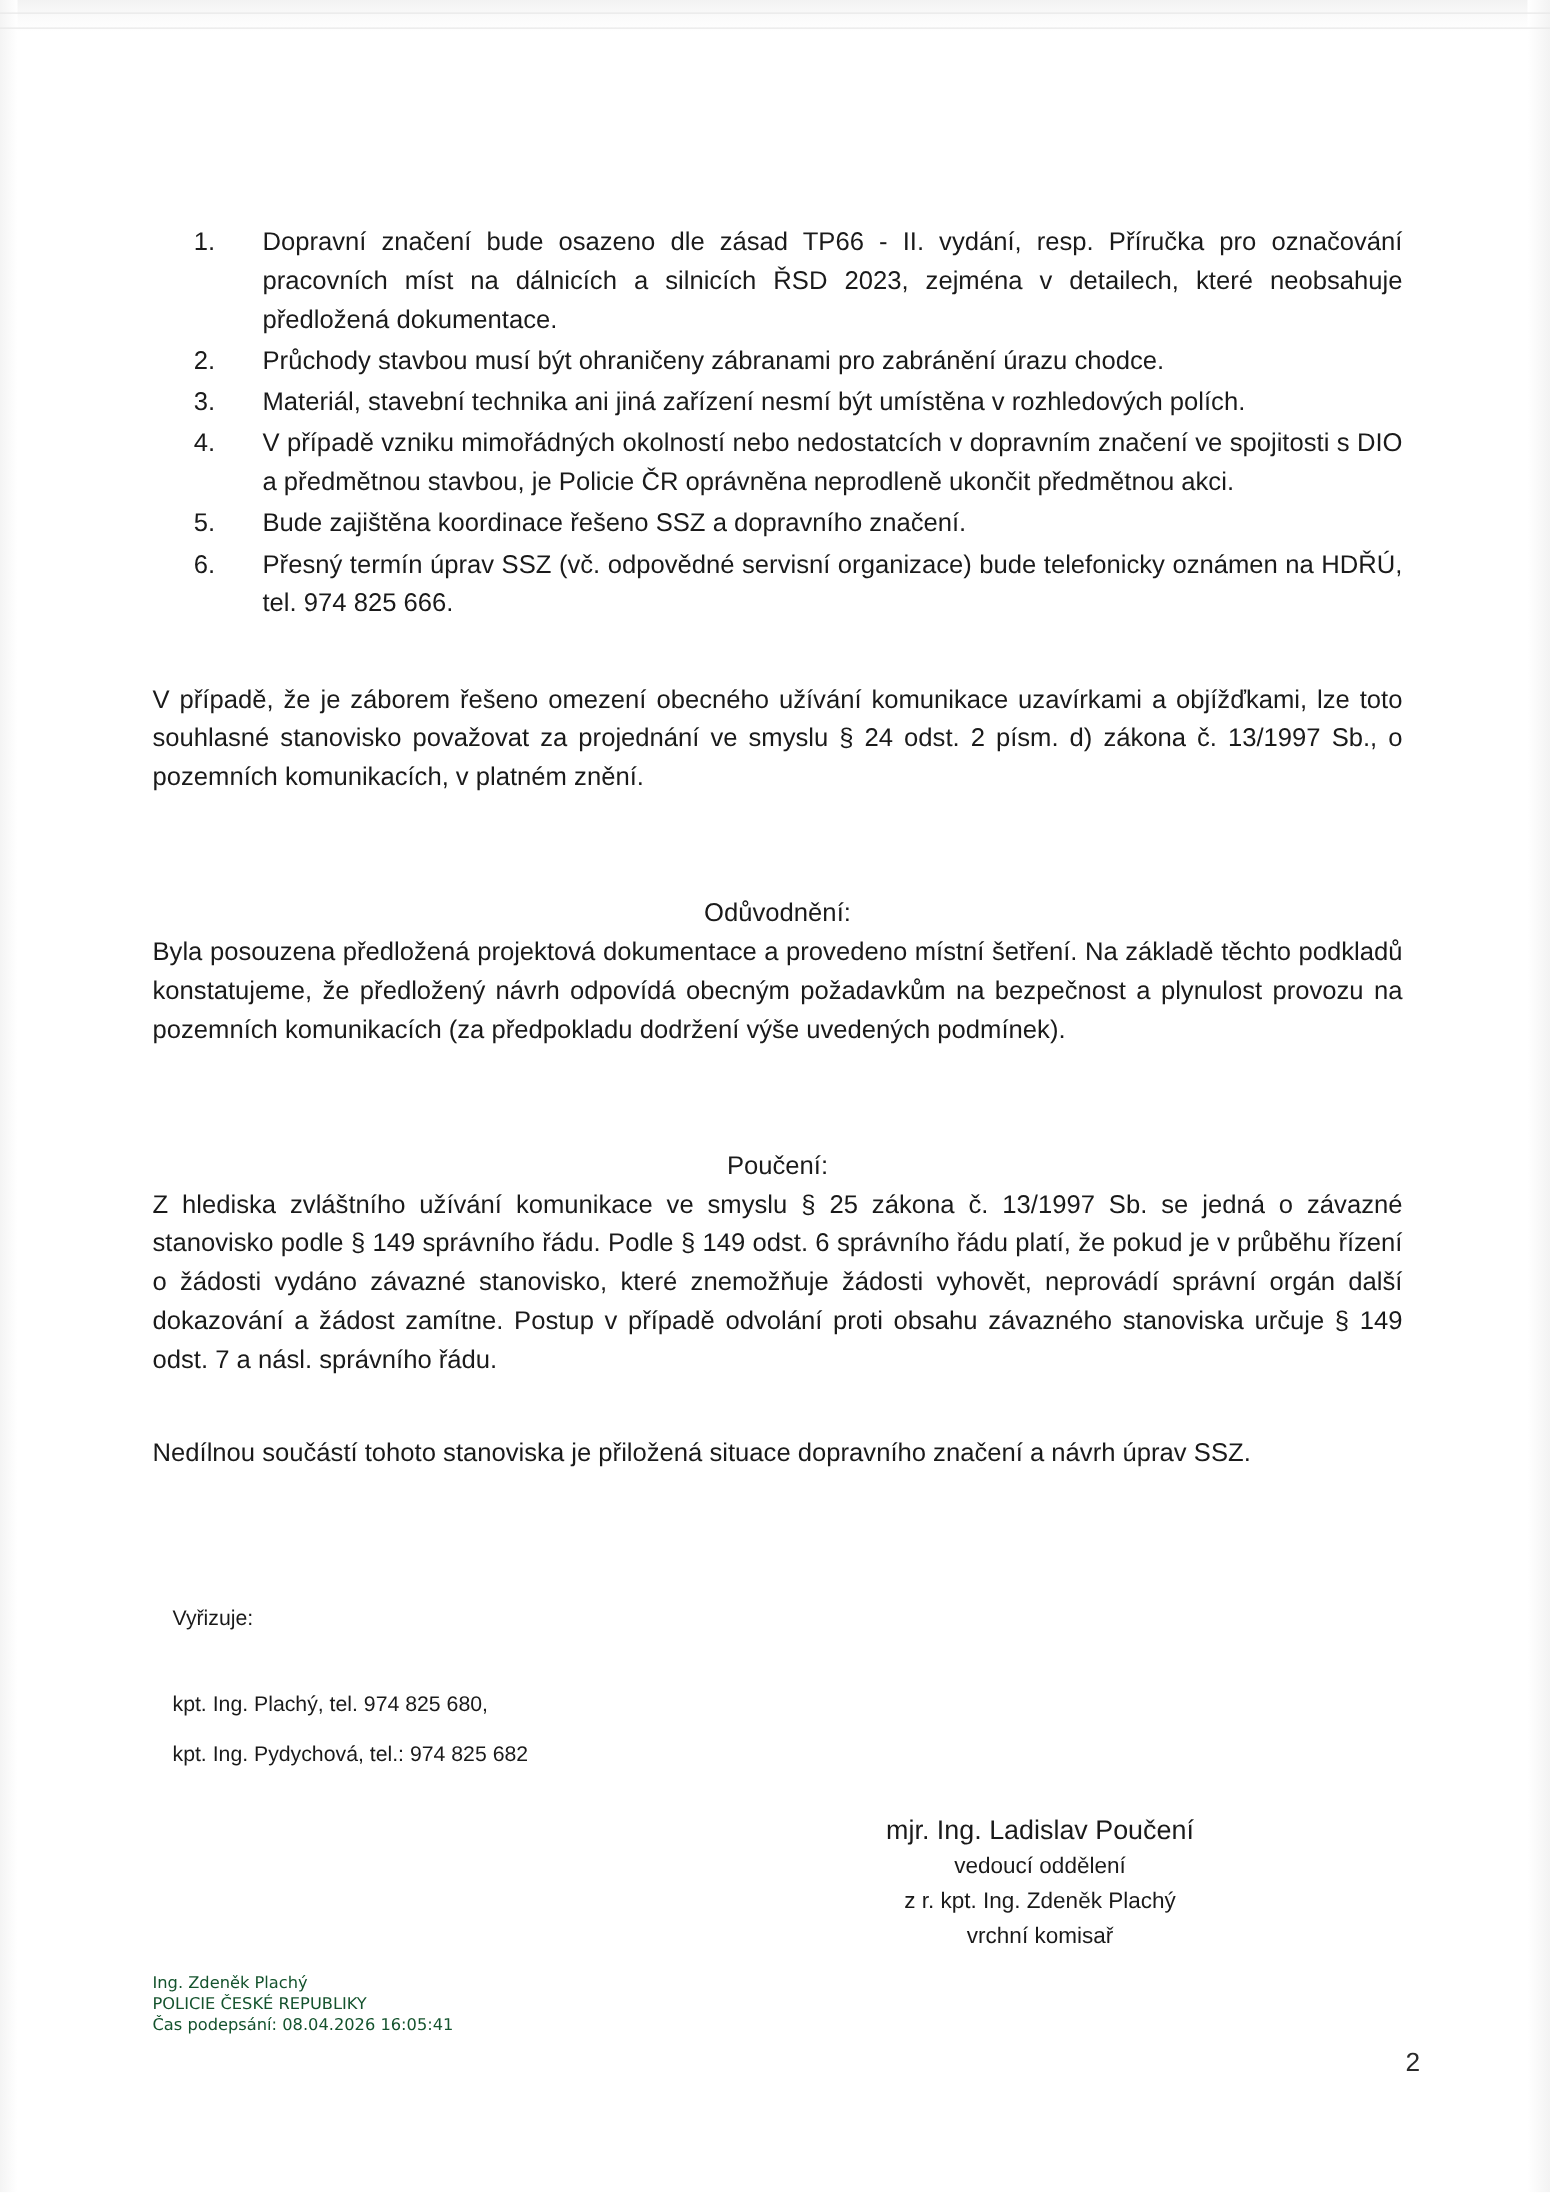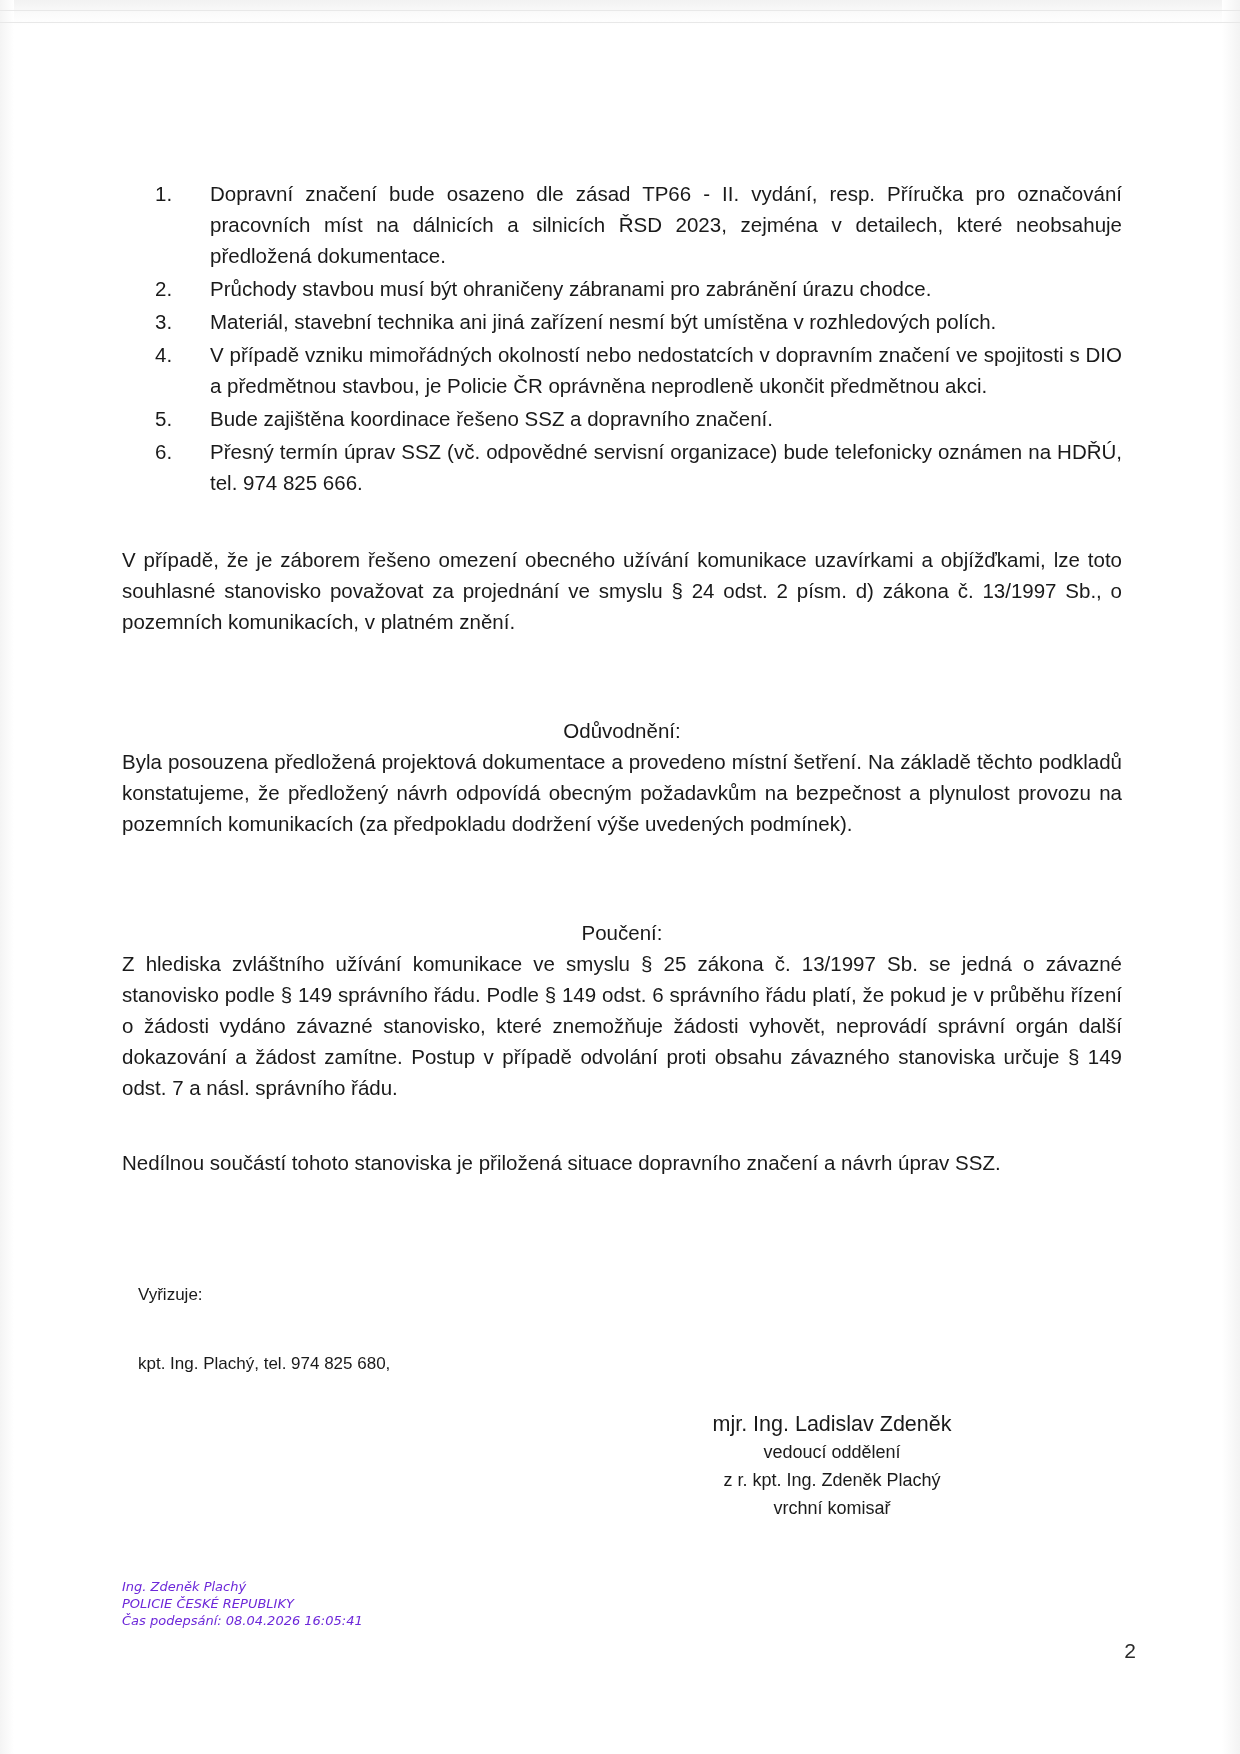--- a/index.html
+++ b/index.html
@@ -133,23 +133,22 @@
   }
   .sig-line.name {
     font-size: 21.5px;
   }
 
   
   .esig {
     position: absolute;
     left: 122px;
     top: 1578px;
-    color: #6d28d9;
+    color: #14532d;
     font-family: "DejaVu Sans", sans-serif;
-    font-style: italic;
   }
   .esig-line {
     font-size: 13px;
     line-height: 17px;
     margin: 0;
     white-space: nowrap;
   }
 
   
   .page-number {
@@ -229,23 +228,24 @@
     <p class="para left">Nedílnou součástí tohoto stanoviska je přiložená situace dopravního značení a návrh úprav SSZ.</p>
 
     <div class="gap-lg"></div>
     <div class="gap-lg"></div>
 
     <p class="vyrizuje-label">Vyřizuje:</p>
 
     <div class="gap-xs"></div>
 
     <p class="contact-line">kpt. Ing. Plachý, tel. 974 825 680,</p>
+    <p class="contact-line">kpt. Ing. Pydychová, tel.: 974 825 682</p>
 
     <div class="signature-block">
-      <p class="sig-line name">mjr. Ing. Ladislav Zdeněk</p>
+      <p class="sig-line name">mjr. Ing. Ladislav Poučení</p>
       <p class="sig-line">vedoucí oddělení</p>
       <p class="sig-line">z r. kpt. Ing. Zdeněk Plachý</p>
       <p class="sig-line">vrchní komisař</p>
     </div>
 
   </div>
 
   <div class="esig">
     <p class="esig-line">Ing. Zdeněk Plachý</p>
     <p class="esig-line">POLICIE ČESKÉ REPUBLIKY</p>

